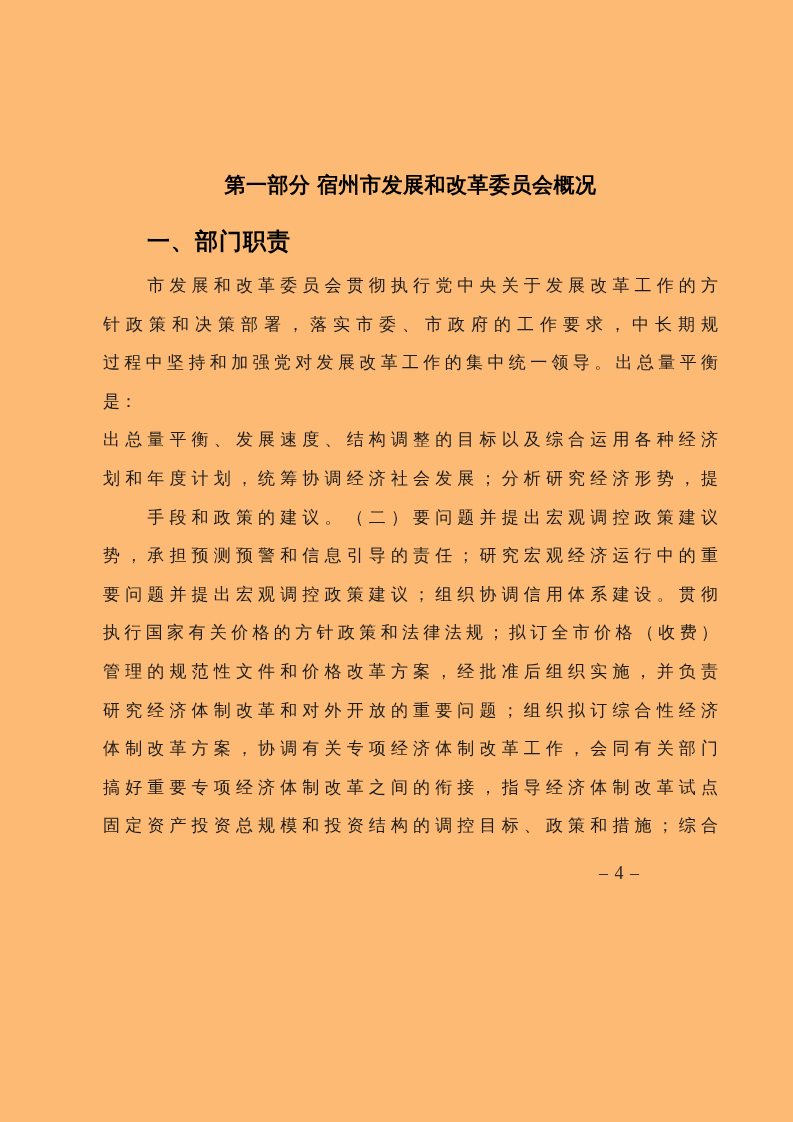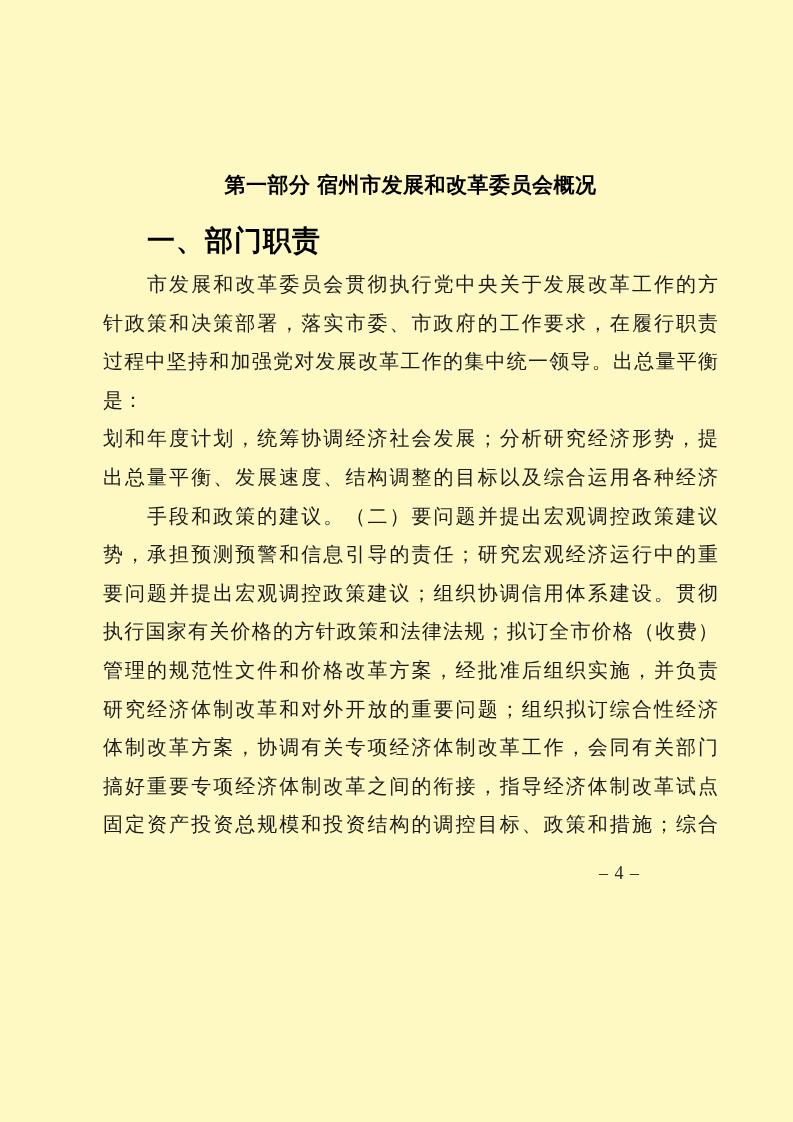--- a/index.html
+++ b/index.html
@@ -4,21 +4,21 @@
 <style>
   html, body {
     margin: 0;
     padding: 0;
     background: #ffffff;
   }
   .page {
     position: relative;
     width: 793px;
     height: 1122px;
-    background: #fef9c3;
+    background: #fdba74;
     overflow: hidden;
     font-family: "Liberation Serif", serif;
     color: #1c1c1c;
   }
   .content {
     margin-left: 103px;
     margin-right: 75px; 
   }
   .doc-title {
     padding-top: 170px;
@@ -28,35 +28,34 @@
     font-size: 21px;
     line-height: 30px;
     letter-spacing: 0.5px;
     color: #000000;
   }
   .section-heading {
     margin-top: 26px;
     text-indent: 44px;
     font-family: "Liberation Sans", sans-serif;
     font-weight: bold;
-    font-size: 28px;
+    font-size: 23px;
     line-height: 30px;
     letter-spacing: 1px;
     color: #000000;
   }
   .body-lines {
     margin-top: 11px;
   }
   .body-line {
-    font-size: 20px;
+    font-size: 17px;
     line-height: 38.6px;
     color: #1c1c1c;
     text-align: justify;
     text-align-last: justify;
-    font-family: Liberation Mono, monospace;
   }
   .body-line.short {
     text-align-last: left;
   }
   .page-number {
     margin-top: 14px;
     text-align: right;
     padding-right: 78px;
     font-size: 18px;
     line-height: 26px;
@@ -66,25 +65,25 @@
 </style>
 </head>
 <body>
 
 <div class="page">
   <div class="content">
     <div class="doc-title">第一部分 宿州市发展和改革委员会概况</div>
     <div class="section-heading">一、部门职责</div>
     <div class="body-lines">
         <div class="body-line">　　市发展和改革委员会贯彻执行党中央关于发展改革工作的方</div>
-        <div class="body-line">针政策和决策部署，落实市委、市政府的工作要求，在履行职责</div>
+        <div class="body-line">针政策和决策部署，落实市委、市政府的工作要求，中长期规</div>
         <div class="body-line">过程中坚持和加强党对发展改革工作的集中统一领导。出总量平衡</div>
         <div class="body-line short">是：</div>
+        <div class="body-line">出总量平衡、发展速度、结构调整的目标以及综合运用各种经济</div>
         <div class="body-line">划和年度计划，统筹协调经济社会发展；分析研究经济形势，提</div>
-        <div class="body-line">出总量平衡、发展速度、结构调整的目标以及综合运用各种经济</div>
         <div class="body-line">　　手段和政策的建议。（二）要问题并提出宏观调控政策建议</div>
         <div class="body-line">势，承担预测预警和信息引导的责任；研究宏观经济运行中的重</div>
         <div class="body-line">要问题并提出宏观调控政策建议；组织协调信用体系建设。贯彻</div>
         <div class="body-line">执行国家有关价格的方针政策和法律法规；拟订全市价格（收费）</div>
         <div class="body-line">管理的规范性文件和价格改革方案，经批准后组织实施，并负责</div>
         <div class="body-line">研究经济体制改革和对外开放的重要问题；组织拟订综合性经济</div>
         <div class="body-line">体制改革方案，协调有关专项经济体制改革工作，会同有关部门</div>
         <div class="body-line">搞好重要专项经济体制改革之间的衔接，指导经济体制改革试点</div>
         <div class="body-line">固定资产投资总规模和投资结构的调控目标、政策和措施；综合</div>
       </div>

